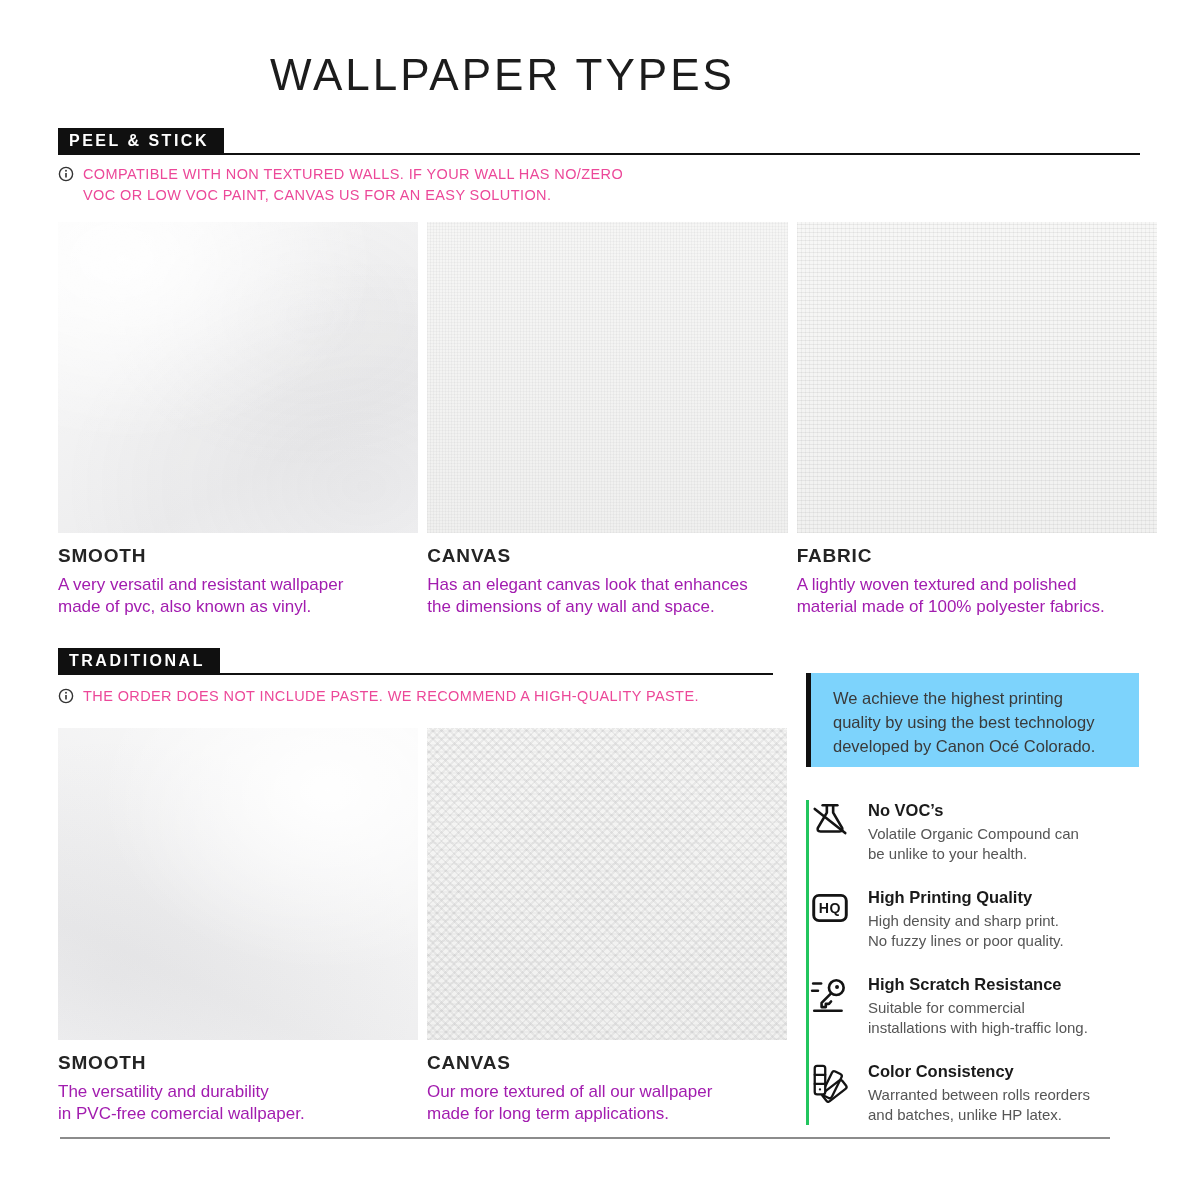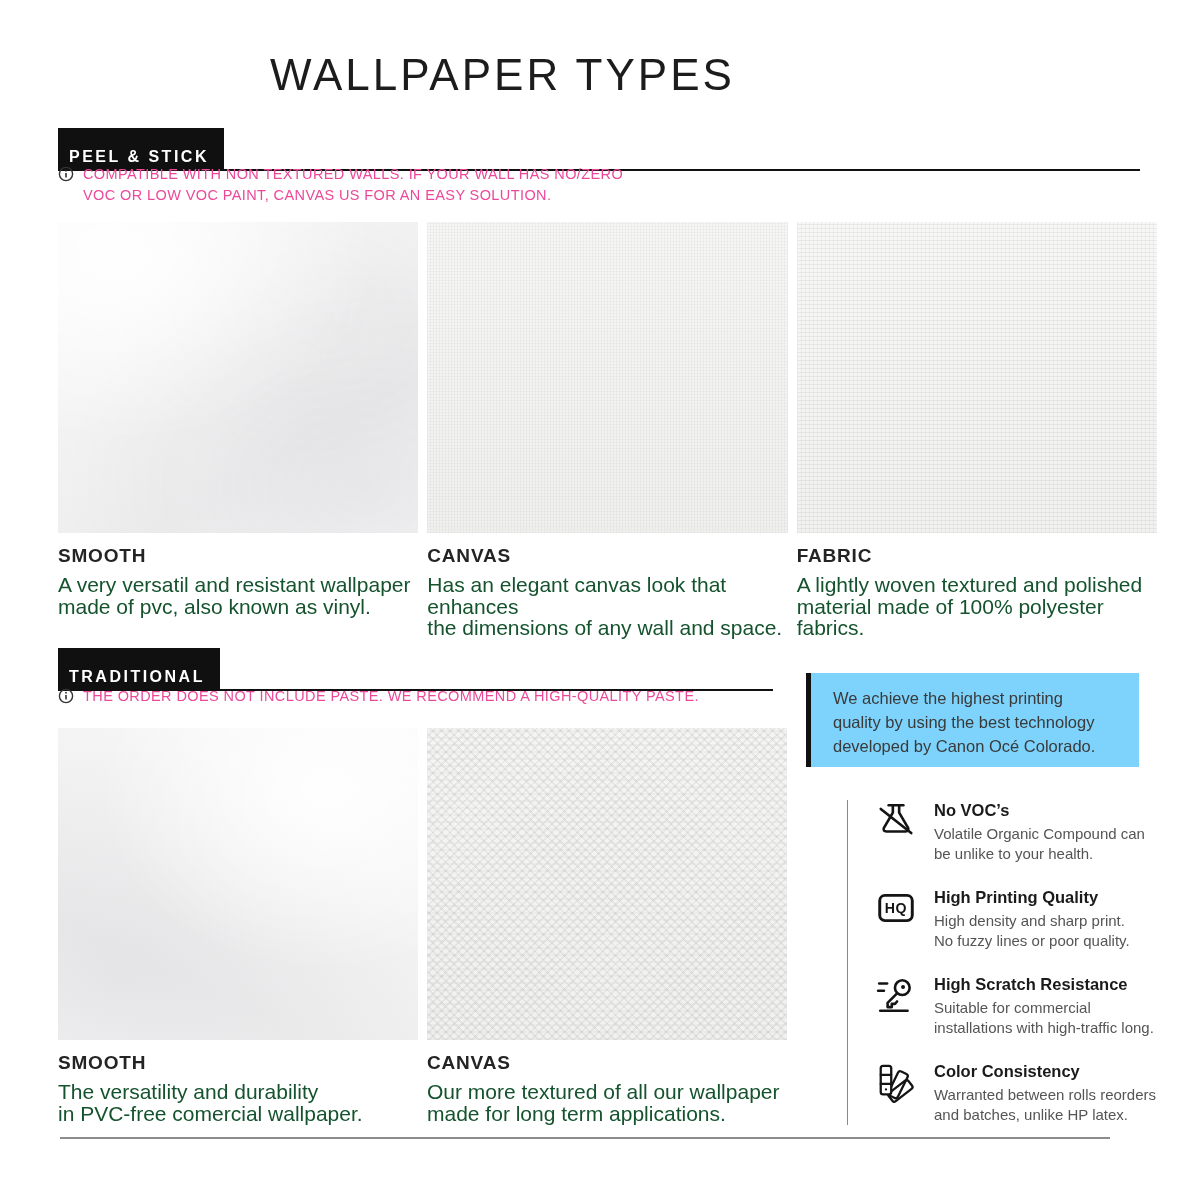--- a/index.html
+++ b/index.html
@@ -14,21 +14,21 @@
   .page-title{
     top:50px;left:0;width:1005px;text-align:center;
     font-size:44px;font-weight:500;letter-spacing:3px;color:#1c1c1c;
   }
 
   
   .section-header{border-bottom:2px solid #101010;}
   .section-header .badge{
     display:inline-block;background:#101010;color:#ffffff;
     font-size:16px;font-weight:600;letter-spacing:2.5px;
-    padding:19px 15px 3px 11px;line-height:19px;
+    padding:3px 15px 3px 11px;line-height:19px;
   }
   #sec-peel{left:58px;top:128px;width:1082px;}
   #sec-trad{left:58px;top:648px;width:715px;}
 
   
   .note{display:flex;gap:9px;align-items:flex-start;}
   .note .ntext{font-size:14.5px;line-height:21px;letter-spacing:.4px;color:#ec4899;}
   .note .ntext span{display:block;}
   .note svg{margin-top:2px;flex:none;}
   #note-peel{left:58px;top:164px;}
@@ -37,21 +37,21 @@
   
   .swatch-row{display:flex;gap:9px;}
   #row-peel{left:58px;top:222px;width:1099px;}
   #row-trad{left:58px;top:728px;width:729px;}
   .col{flex:1;min-width:0;}
   .swatch{height:311px;width:100%;}
   #row-trad .swatch{height:312px;}
   .col h3{
     margin:12px 0 0 0;font-size:19px;font-weight:700;letter-spacing:.8px;color:#242424;
   }
-  .col p{margin:7px 0 0 0;font-size:21px;line-height:21.5px;color:#14532d;}
+  .col p{margin:7px 0 0 0;font-size:17px;line-height:21.5px;color:#a21caf;}
   .col p span{display:block;}
 
   
   .tex-smooth-pvc{
     background:
       radial-gradient(420px 300px at 18% 12%, rgba(255,255,255,.95), rgba(255,255,255,0) 60%),
       radial-gradient(500px 380px at 85% 85%, rgba(120,120,130,.08), rgba(120,120,130,0) 60%),
       radial-gradient(300px 220px at 70% 30%, rgba(140,140,150,.05), rgba(140,140,150,0) 70%),
       linear-gradient(150deg,#fafafa,#ededee 70%,#f4f4f5);
   }
@@ -84,21 +84,21 @@
   
   #quote-box{
     left:806px;top:673px;width:333px;height:94px;box-sizing:border-box;
     background:#7dd3fc;border-left:5px solid #101010;
     padding:13px 14px 0 22px;
   }
   #quote-box .qline{display:block;font-size:16.5px;line-height:24px;color:#3a3a3a;}
 
   #features{
     left:806px;top:800px;width:334px;box-sizing:border-box;
-    border-left:1px solid #22c55e;padding-left:27px;margin-left:41px;
+    border-left:3px solid #22c55e;
   }
   .feature{display:flex;gap:17px;align-items:flex-start;margin-bottom:23px;}
   .feature:last-child{margin-bottom:0;}
   .feature .ficon{flex:none;width:42px;height:42px;}
   .feature h4{margin:0 0 3px 0;font-size:16.5px;font-weight:700;color:#1a1a1a;line-height:21px;}
   .feature .fdesc{font-size:15px;line-height:20px;color:#555555;}
   .feature .fdesc span{display:block;}
 
   .bottom-rule{left:60px;top:1137px;width:1050px;border-top:2px solid #8c8c8c;}
 

